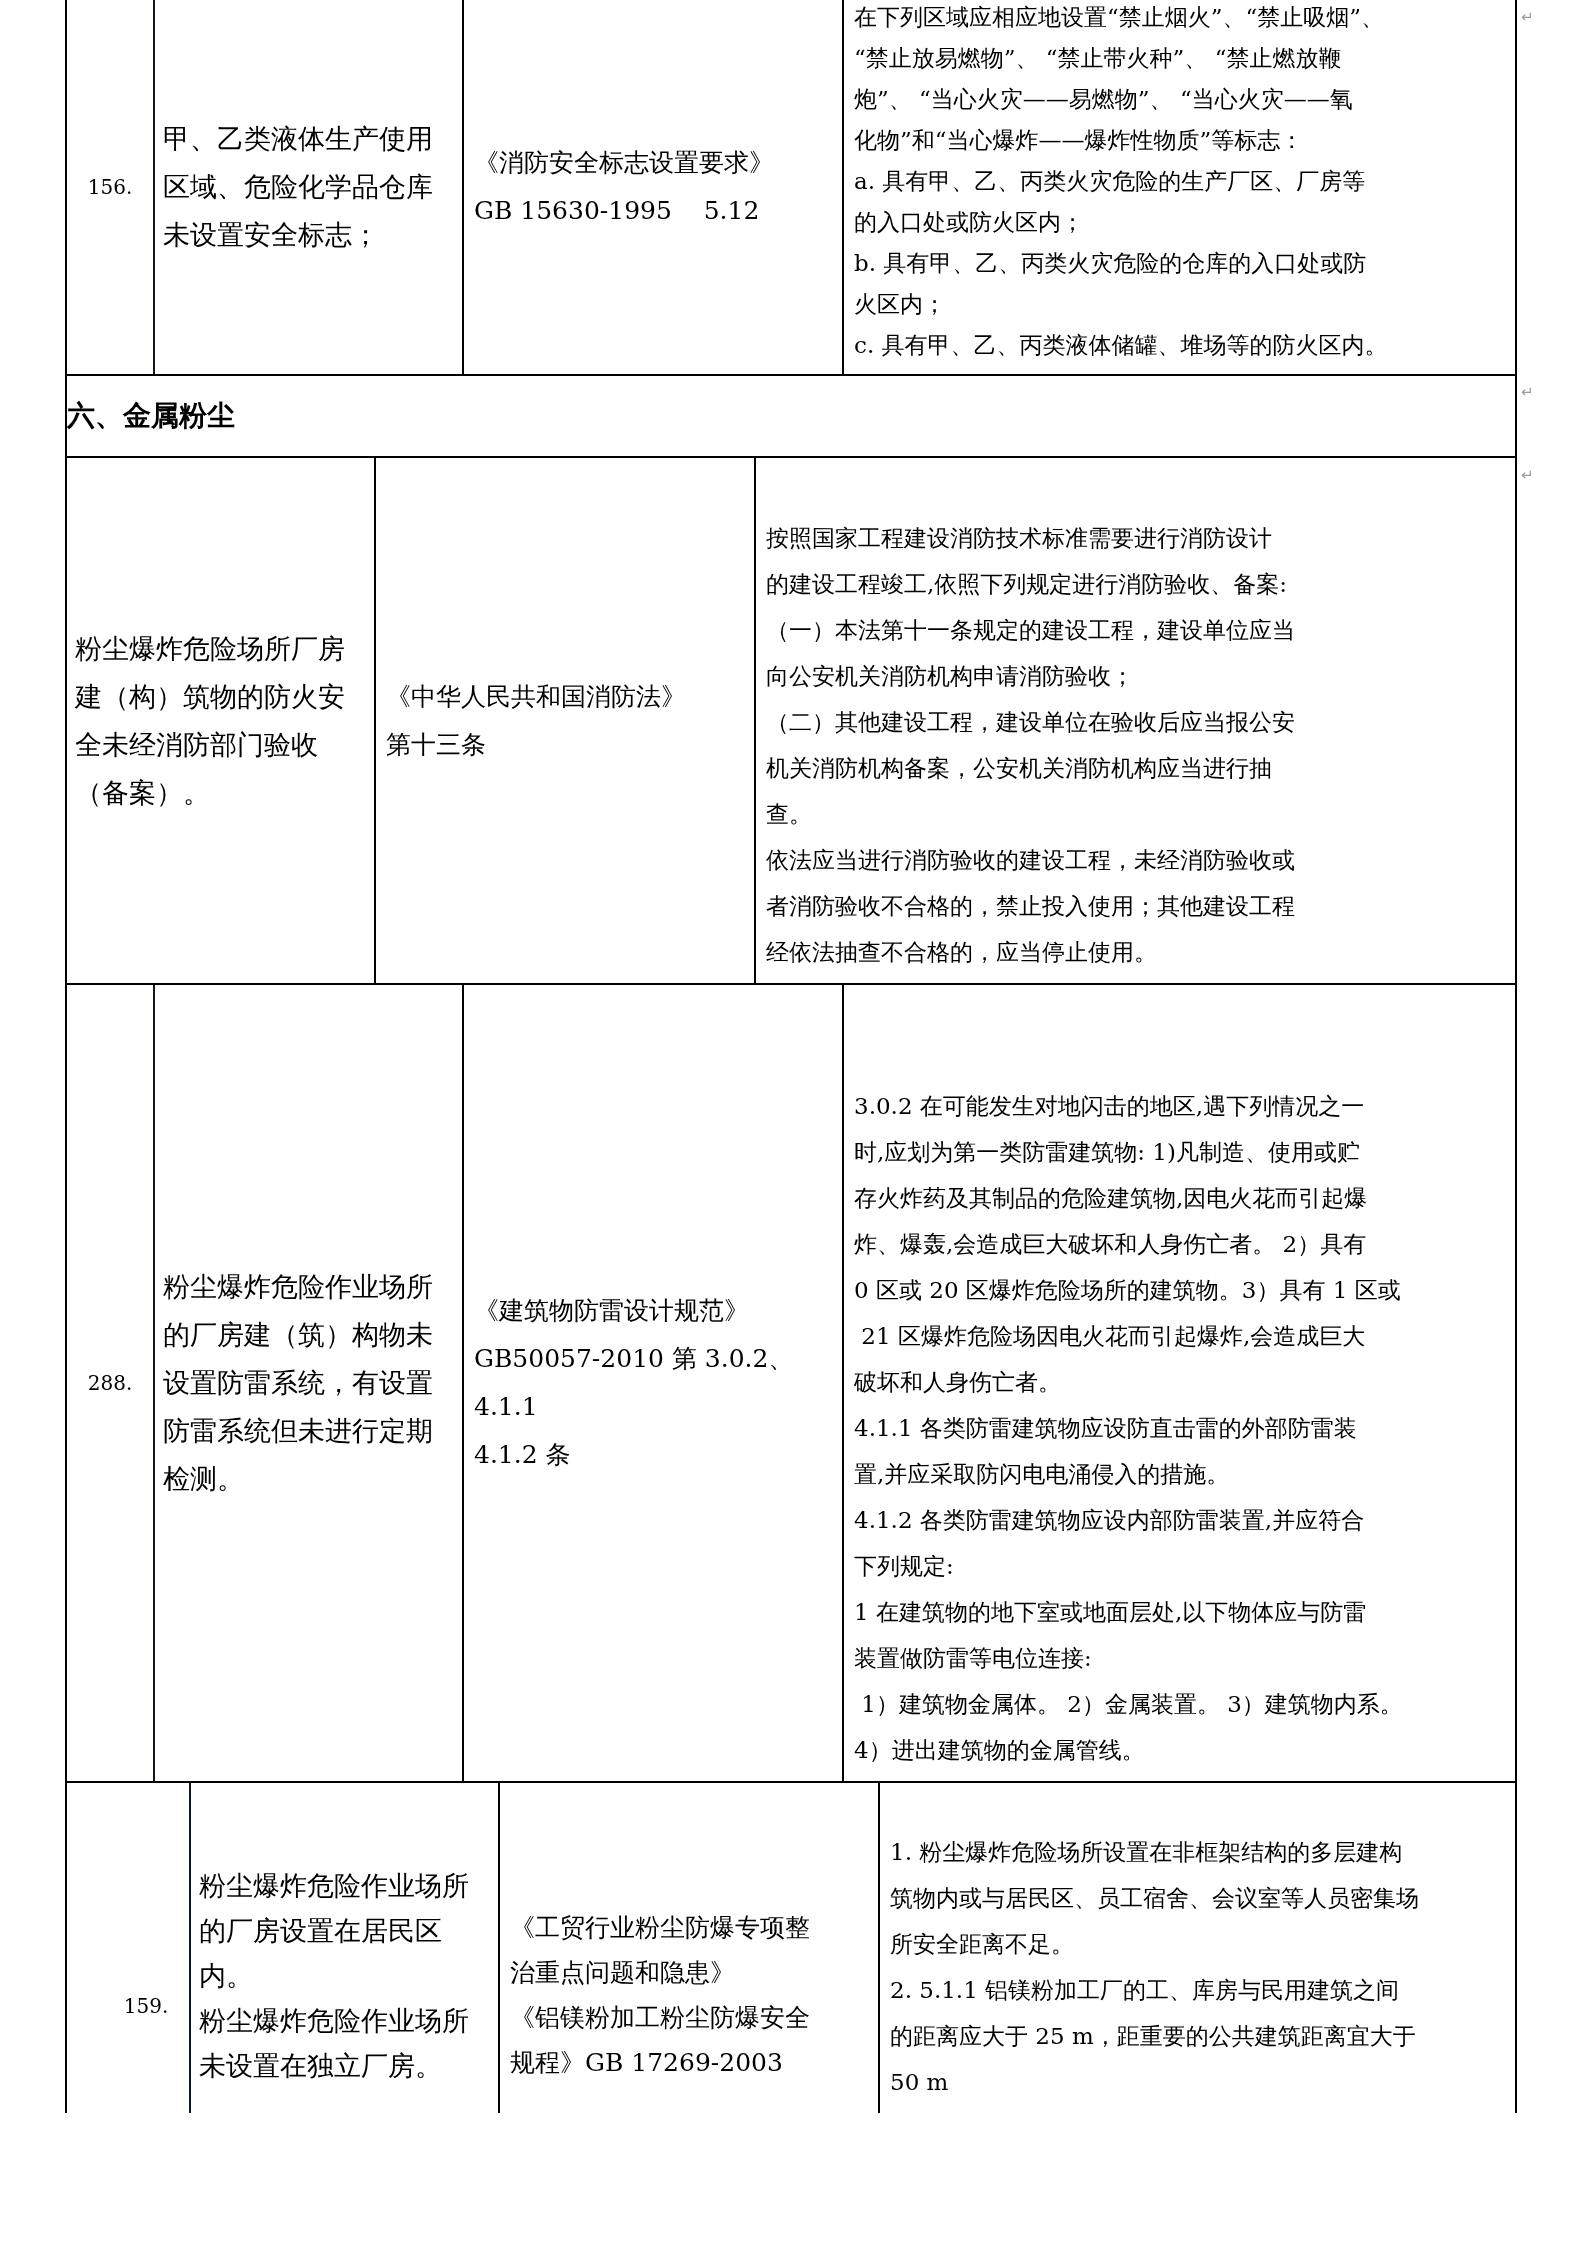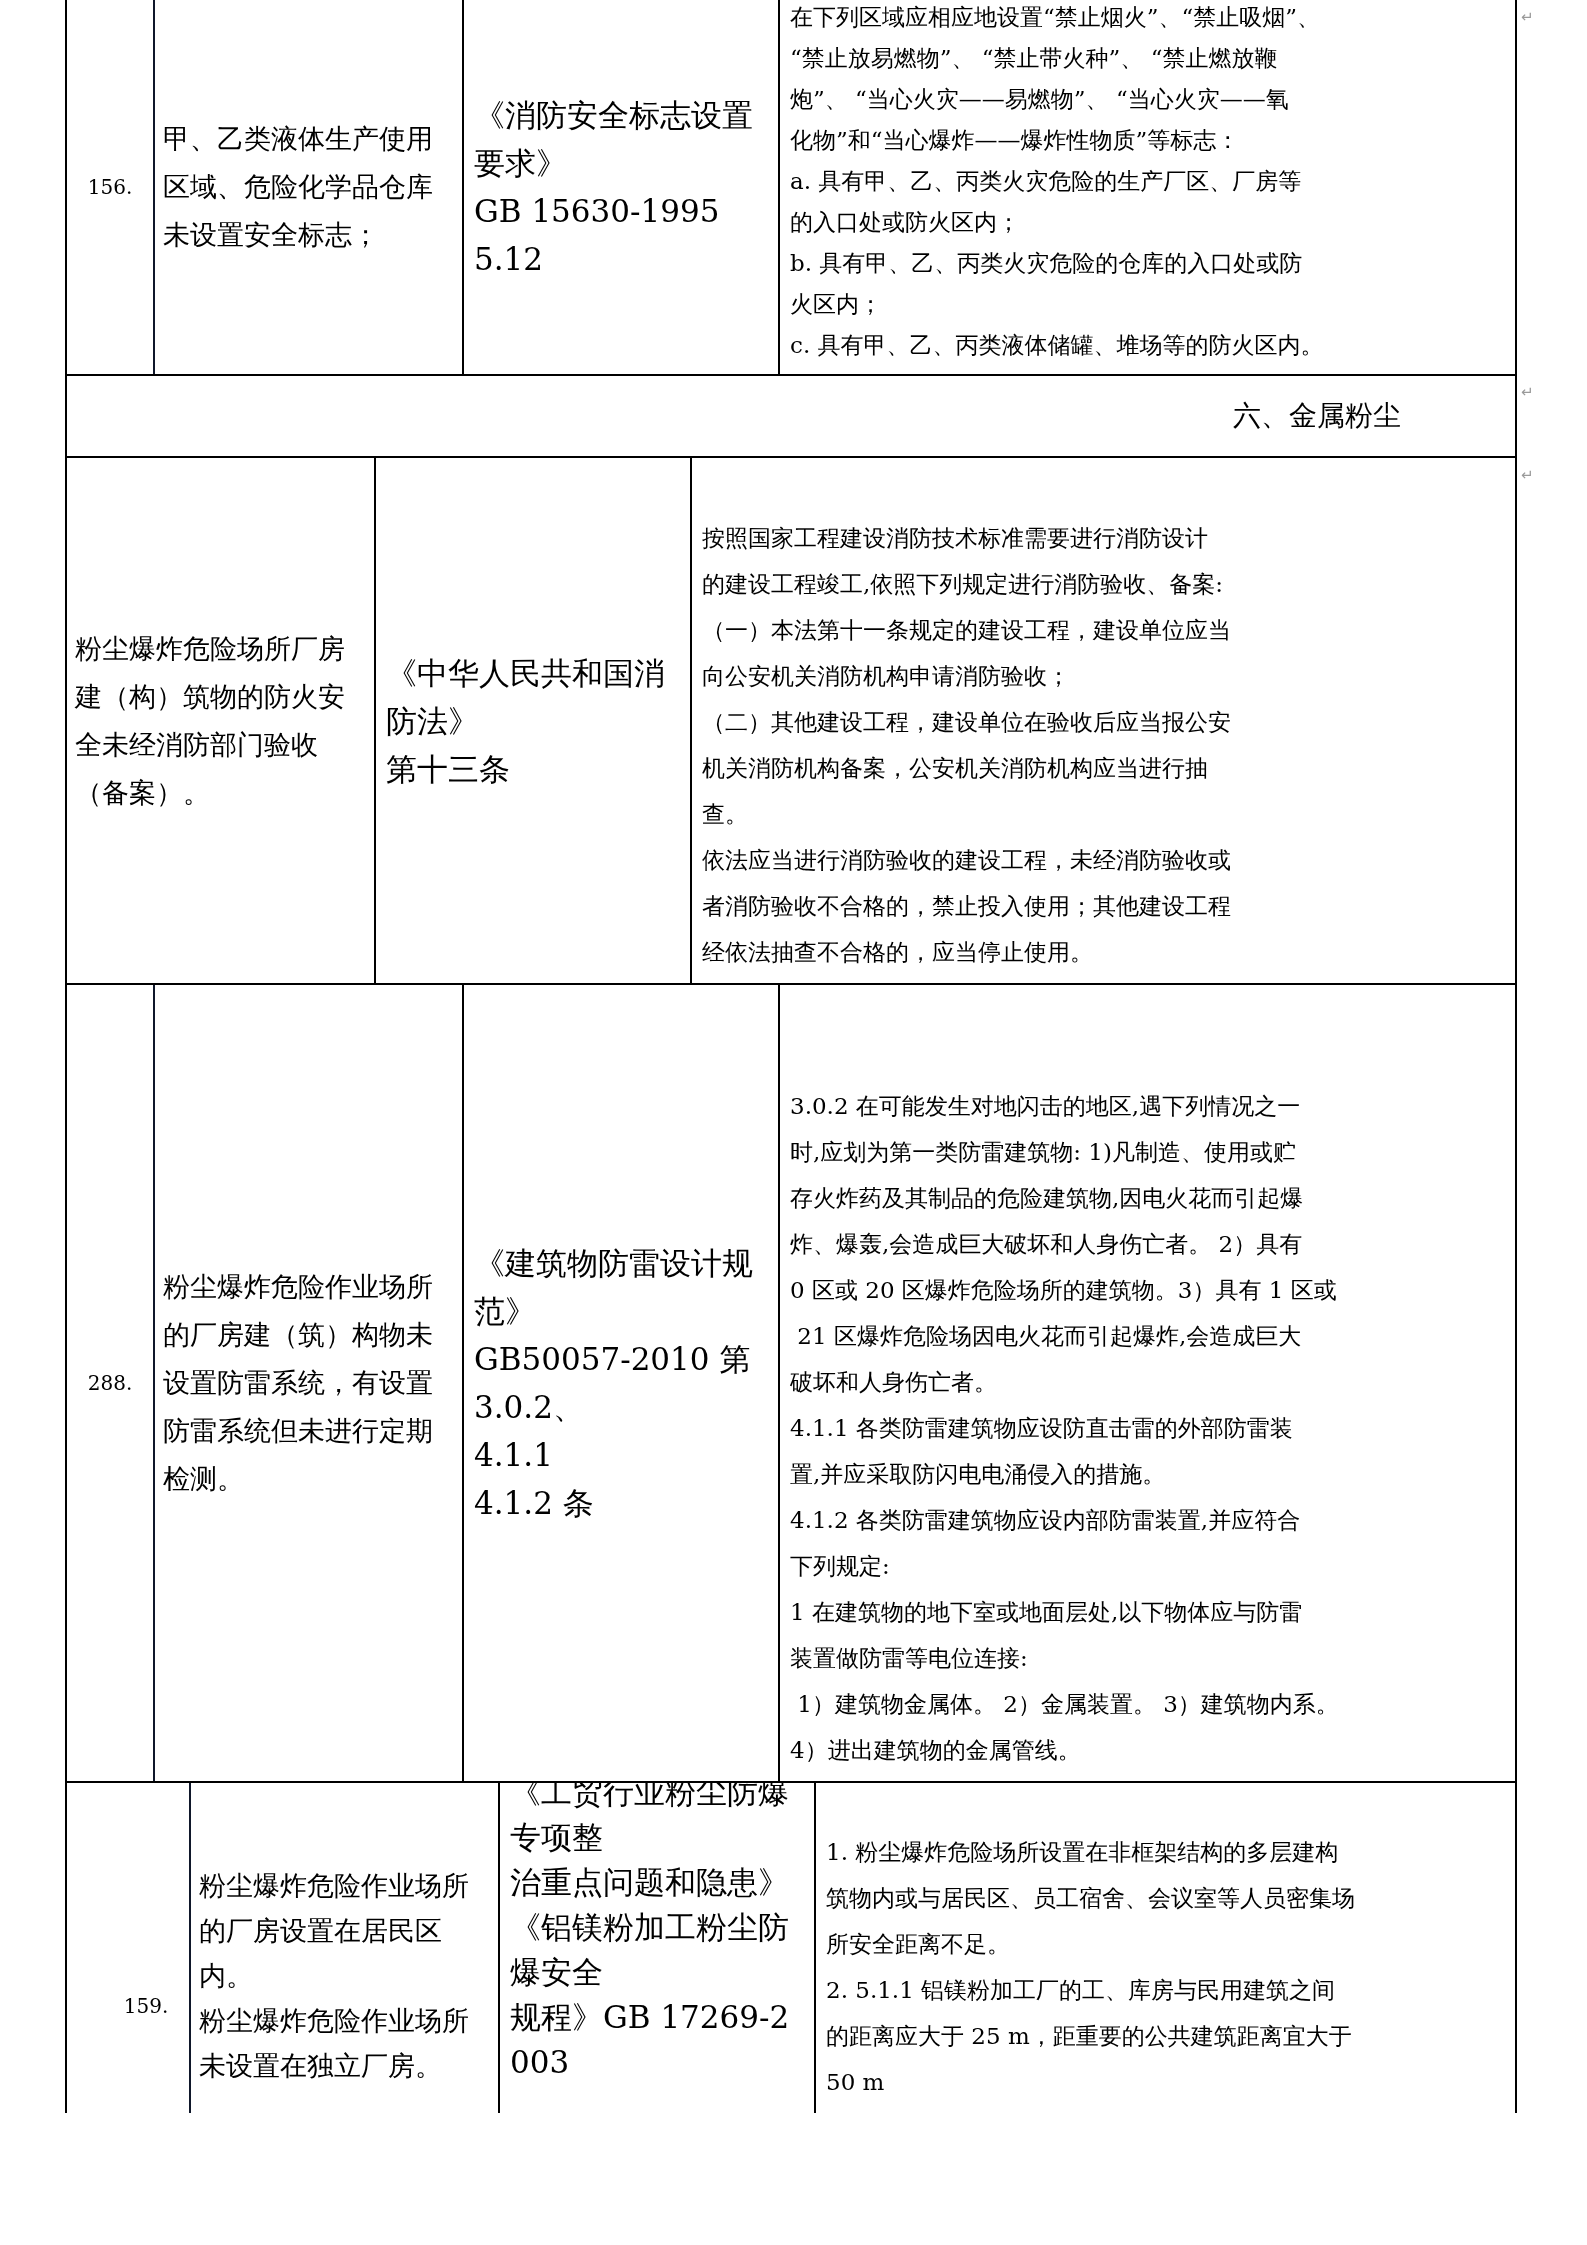--- a/index.html
+++ b/index.html
@@ -30,45 +30,45 @@
     font-size:20px;
   }
   .c2 {
     width:309px; flex:none;
     border-right:2px solid #000;
     display:flex; flex-direction:column; justify-content:center;
     font-size:27px; line-height:48px;
     padding:0 8px;
   }
   .c3 {
-    width:316px; flex:none;
+    width:380px; flex:none;
     border-right:2px solid #000;
     display:flex; flex-direction:column; justify-content:center;
-    font-size:31px; line-height:48px;
+    font-size:25px; line-height:48px;
     padding:0 10px;
   }
   .c4 {
     flex:1;
     display:flex; flex-direction:column; justify-content:flex-end;
     font-size:23px; line-height:46px;
     padding:0 1px 8px 10px;
   }
   .row-156 { height:376px; }
   .row-156 .c4 { line-height:41px; }
   .row-header { height:82px; align-items:center; }
   .row-157 { height:527px; }
   .row-158 { height:798px; }
   .row-159 { height:330px; }
   .row-159 .c1 { align-items:flex-end; padding-bottom:95px;margin-left:36px; }
   .row-159 .c2 { justify-content:flex-end; padding-bottom:25px; line-height:45px; }
   .row-159 .c3 { justify-content:flex-end; padding-bottom:28px; line-height:45px; }
   .section-cell {
     flex:1;
-    text-align:right;
-    font-weight:normal;
+    text-align:left;
+    font-weight:bold;
     font-size:28px;
     padding-right:114px;
   }
   .pmark {
     position:absolute;
     left:1521px;
     color:#9a9a9a;
     font-size:15px;
     font-family:"DejaVu Sans", sans-serif;
     line-height:1;

